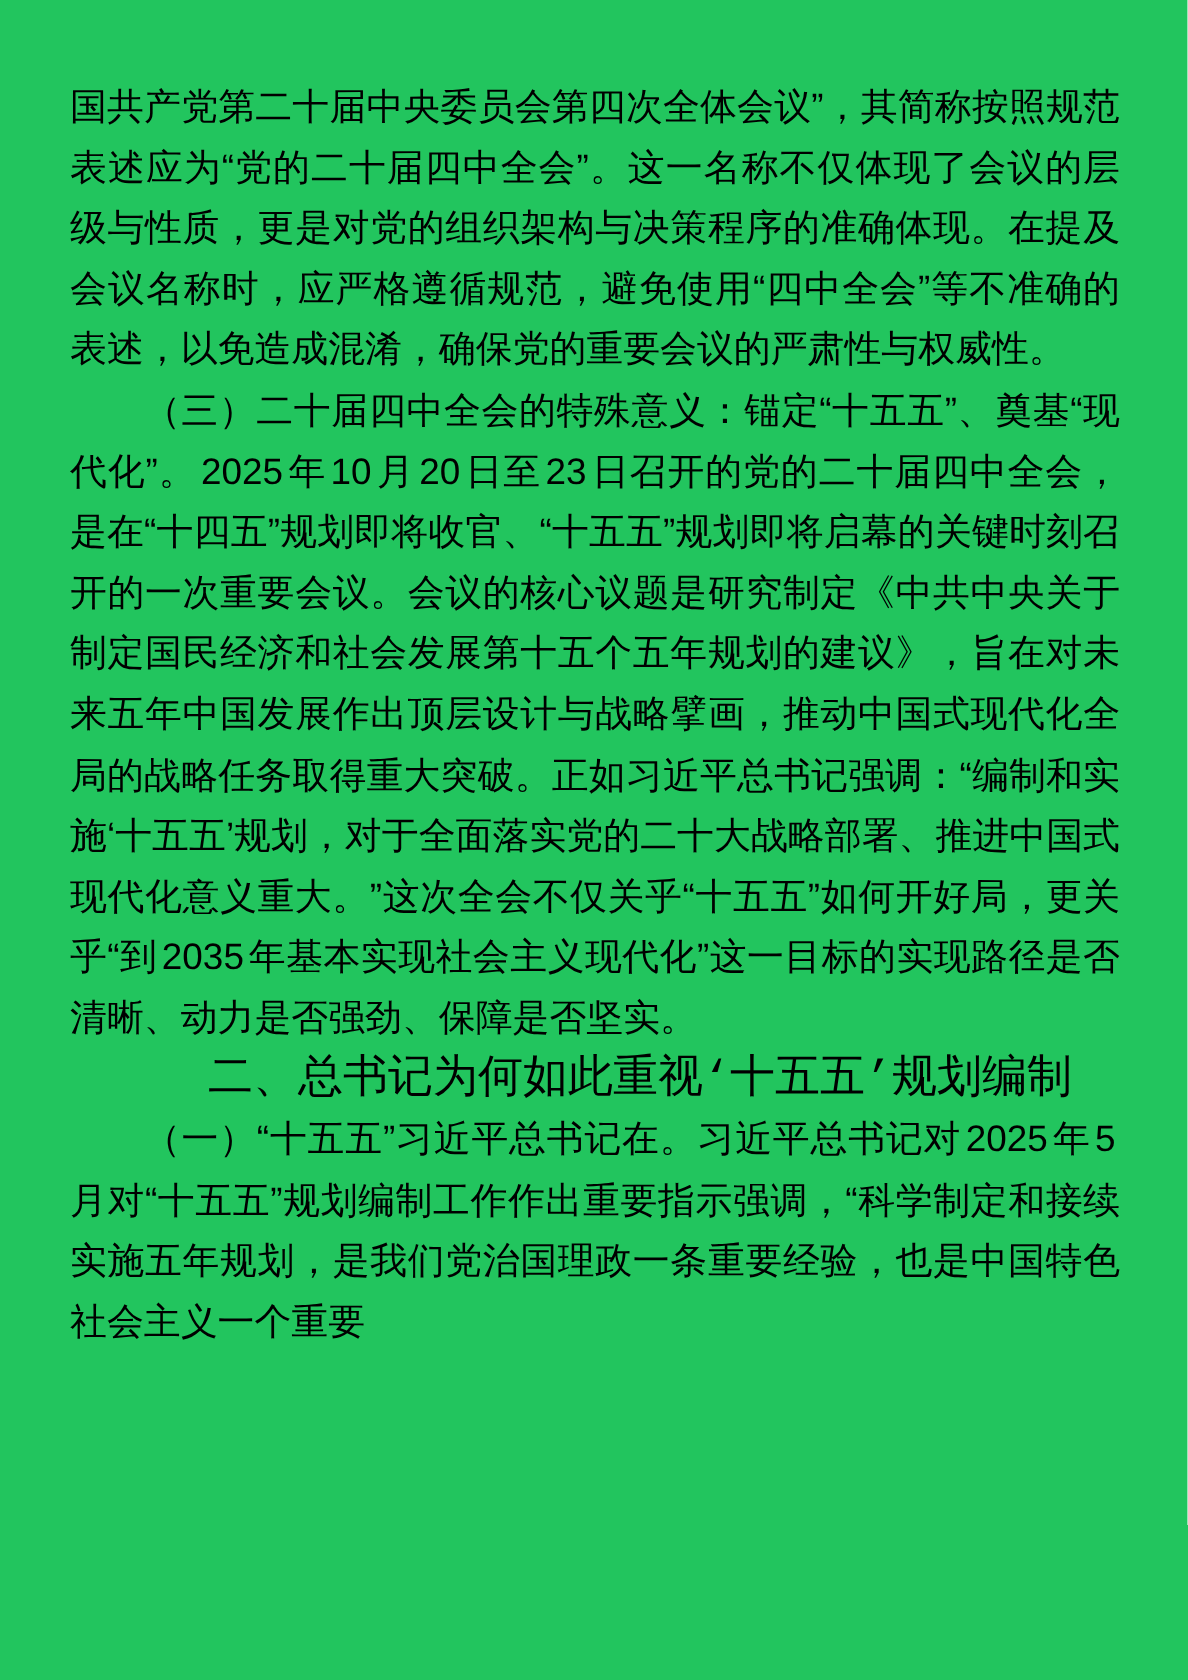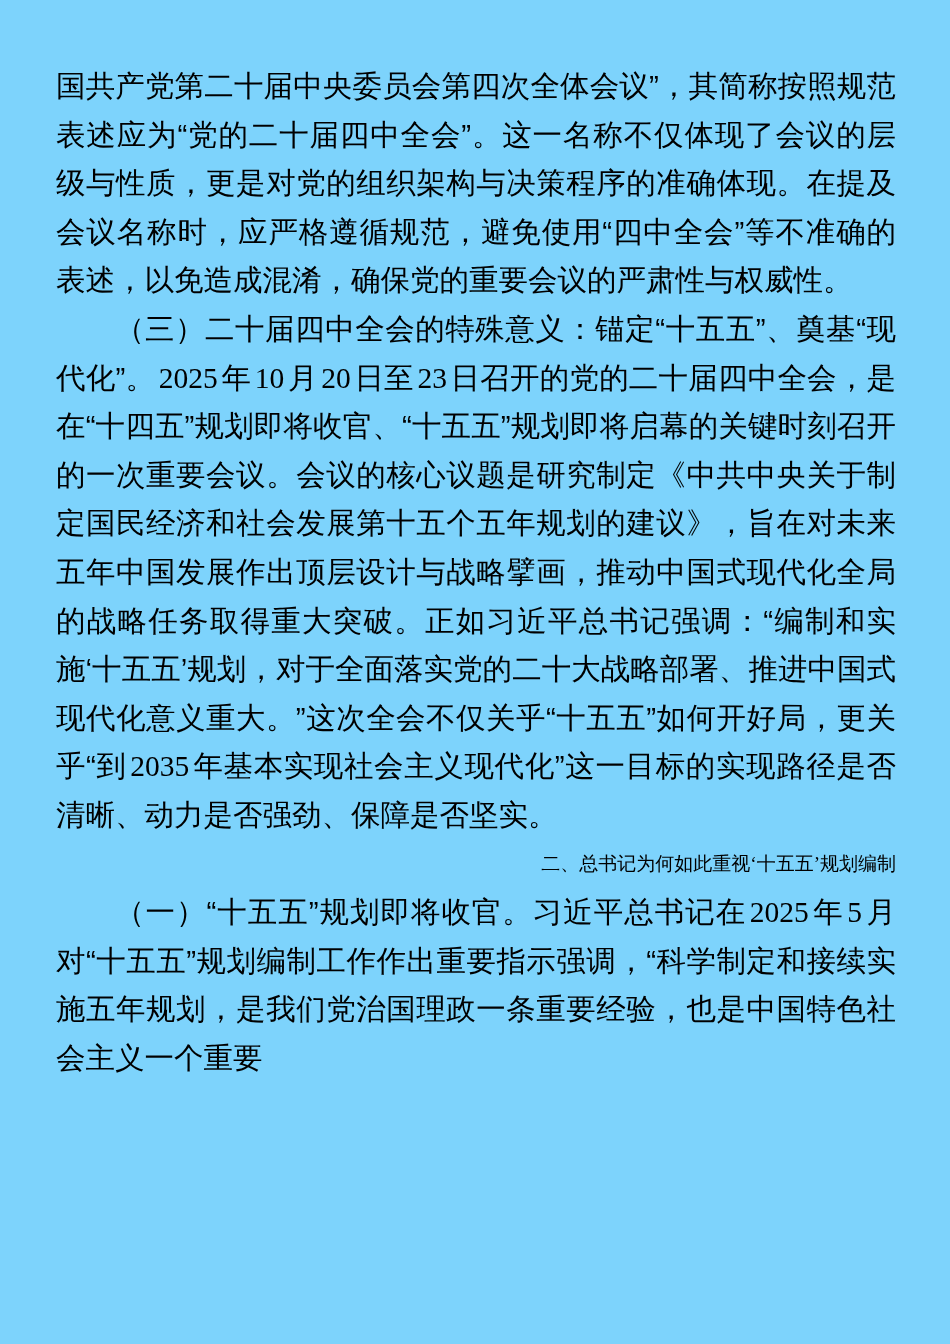--- a/index.html
+++ b/index.html
@@ -5,21 +5,21 @@
   html, body {
     margin: 0;
     padding: 0;
     background: #ffffff;
   }
 
   .page {
     position: relative;
     width: 950px;
     height: 1344px;
-    background: #7dd3fc;
+    background: #22c55e;
     overflow: hidden;
     box-sizing: border-box;
   }
 
   .doc-body {
     position: absolute;
     left: 56px;
     top: 62px;
     width: 840px;
   }
@@ -51,33 +51,33 @@
     text-indent: 2em;
   }
 
   
   .lead {
     font-weight: normal;
   }
 
   
   .num {
-    font-family: Liberation Serif, serif;
+    font-family: Liberation Sans, sans-serif;
     padding: 0 0.12em;
     margin-top: 48px;
   }
 
   
   .section-heading {
-    font-family: Liberation Serif, serif;
-    font-size: 19px;
+    font-family: Liberation Mono, monospace;
+    font-size: 36px;
     line-height: 48.6px;
     color: #000000;
     text-indent: 2em;
-    text-align: right;
+    text-align: center;
     margin: 0;
     padding: 0;
     font-weight: normal;
   }
 </style>
 </head>
 <body>
 
 <div class="page">
   <div class="doc-body">
@@ -85,17 +85,17 @@
     <p class="para cont">国共产党第二十届中央委员会第四次全体会议”，其简称按照规范表述应为“党的二十届四中全会”。这一名称不仅体现了会议的层级与性质，更是对党的组织架构与决策程序的准确体现。在提及会议名称时，应严格遵循规范，避免使用“四中全会”等不准确的表述，以免造成混淆，确保党的重要会议的严肃性与权威性。</p>
 
     <p class="para indent">
       <span class="lead">（三）二十届四中全会的特殊意义：锚定“十五五”、奠基“现代化”。</span><span></span><span class="num">2025</span><span>年</span><span class="num">10</span><span>月</span><span class="num">20</span><span>日至</span><span class="num">23</span><span>日召开的党的二十届四中全会，是在“十四五”规划即将收官、“十五五”规划即将启幕的关键时刻召开的一次重要会议。会议的核心议题是研究制定《中共中央关于制定国民经济和社会发展第十五个五年规划的建议》，旨在对未来五年中国发展作出顶层设计与战略擘画，推动中国式现代化全局的战略任务取得重大突破。正如习近平总书记强调：“编制和实施‘十五五’规划，对于全面落实党的二十大战略部署、推进中国式现代化意义重大。”这次全会不仅关乎“十五五”如何开好局，更关乎“到</span><span class="num">2035</span><span>年基本实现社会主义现代化”这一目标的实现路径是否清晰、动力是否强劲、保障是否坚实。</span>
     </p>
 
     <p class="section-heading">二、总书记为何如此重视‘十五五’规划编制</p>
 
 
     <p class="para indent">
-      <span class="lead">（一）“十五五”规划即将收官。</span><span>习近平总书记在</span><span class="num">2025</span><span>年</span><span class="num">5</span><span>月对“十五五”规划编制工作作出重要指示强调，“科学制定和接续实施五年规划，是我们党治国理政一条重要经验，也是中国特色社会主义一个重要</span>
+      <span class="lead">（一）“十五五”习近平总书记在。</span><span>习近平总书记对</span><span class="num">2025</span><span>年</span><span class="num">5</span><span>月对“十五五”规划编制工作作出重要指示强调，“科学制定和接续实施五年规划，是我们党治国理政一条重要经验，也是中国特色社会主义一个重要</span>
     </p>
 
   </div>
 </div>
 
 </body></html>

